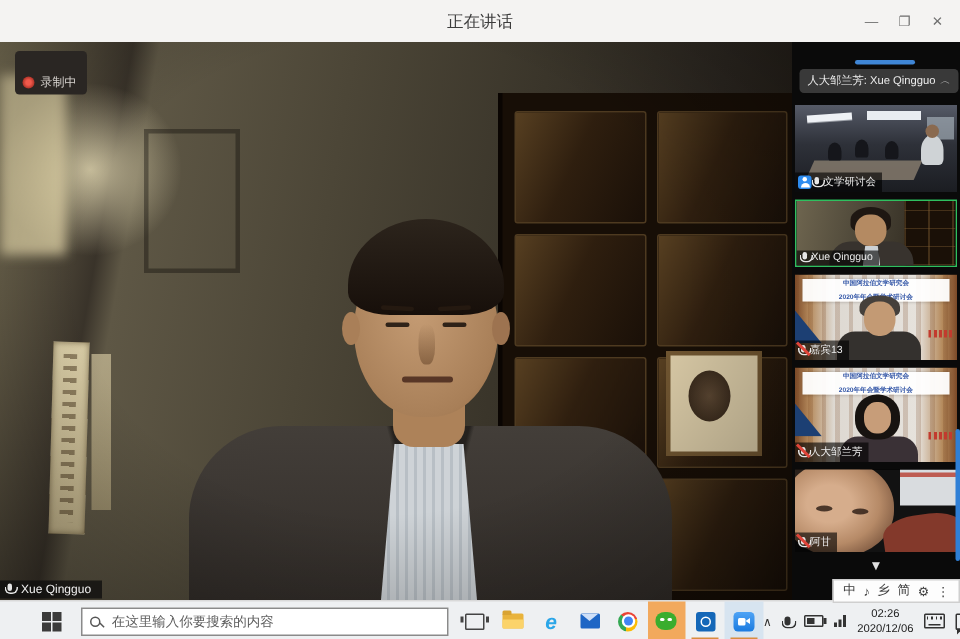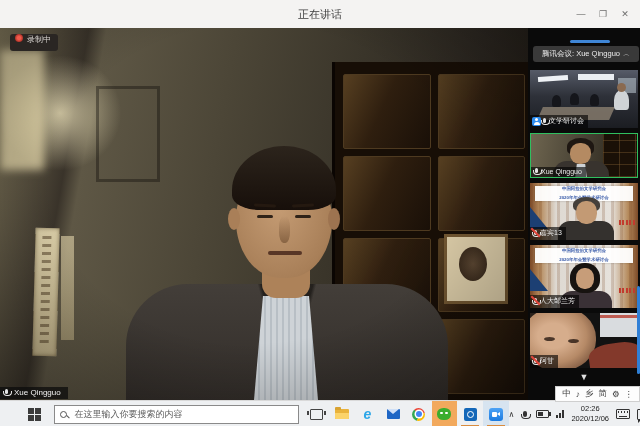--- a/index.html
+++ b/index.html
@@ -53,22 +53,22 @@
   .p-ear-r{position:absolute;left:328px;top:180px;width:12px;height:22px;background:#9d7350;border-radius:50%;}
   .p-brow-l{position:absolute;left:254px;top:176px;width:22px;height:3px;background:rgba(40,28,18,.8);border-radius:2px;transform:rotate(3deg);}
   .p-brow-r{position:absolute;left:292px;top:176px;width:22px;height:3px;background:rgba(40,28,18,.8);border-radius:2px;transform:rotate(-3deg);}
   .p-eye-l{position:absolute;left:257px;top:187px;width:16px;height:3px;background:rgba(22,15,10,.85);border-radius:2px;}
   .p-eye-r{position:absolute;left:295px;top:187px;width:16px;height:3px;background:rgba(22,15,10,.85);border-radius:2px;}
   .p-nose{position:absolute;left:279px;top:188px;width:11px;height:27px;border-radius:40%;
     background:linear-gradient(rgba(0,0,0,0),rgba(92,60,34,.5));}
   .p-mouth{position:absolute;left:268px;top:223px;width:34px;height:4px;background:rgba(72,40,28,.85);border-radius:2px;}
   .vignette{position:absolute;inset:0;background:radial-gradient(at 48% 42%,rgba(0,0,0,0) 52%,rgba(0,0,0,.38) 100%);}
   
-  .rec-badge{position:absolute;left:10px;top:6px;height:17px;padding:0 7px 0 5px;background:#2a2623;border-radius:3px;
-    display:flex;gap:4px;font-size:8px;color:#d8d4d0;}
+  .rec-badge{position:absolute;left:10px;top:6px;height:17px;padding:12px 7px 0 5px;background:#2a2623;border-radius:3px;
+    display:flex;align-items:center;gap:4px;font-size:8px;color:#d8d4d0;}
   .rec-dot{width:8px;height:8px;border-radius:50%;background:radial-gradient(#f0594b 30%,#8c1f16 90%);}
   .name-tag{position:absolute;left:0;bottom:1px;background:rgba(12,12,12,.75);padding:1px 7px 2px 3px;
     display:flex;align-items:center;gap:3px;font-size:8px;color:#f0f0f0;}
 
   
   .mic{position:relative;width:3px;height:5px;background:#e6e6e6;border-radius:1.5px;margin:0 3px 2px 2px;flex:none;}
   .mic::after{content:'';position:absolute;left:-2.5px;top:2px;width:7px;height:4px;border:1px solid #e6e6e6;
     border-top:0;border-radius:0 0 4px 4px;}
   .mic.muted::before{content:'';position:absolute;left:-3px;top:-2px;width:12px;height:1.6px;background:#e0453a;
     transform:rotate(45deg);transform-origin:1px 1px;z-index:2;}
@@ -259,21 +259,21 @@
     </div>
     <div class="name-tag">
       <span class="mic"></span>
       <span>Xue Qingguo</span>
     </div>
   </div>
 
   <div class="sidebar">
     <div class="audio-bar"></div>
     <div class="speaking-banner">
-      <span>腾讯会议: Xue Qingguo</span>
+      <span>人大邹兰芳: Xue Qingguo</span>
       <span class="collapse">︿</span>
     </div>
 
     <div class="thumb t1">
       <div class="scene-room">
         <div class="rlight1"></div>
         <div class="rlight2"></div>
         <div class="rwin"></div>
         <div class="rtable"></div>
         <div class="rp rp1"></div>

